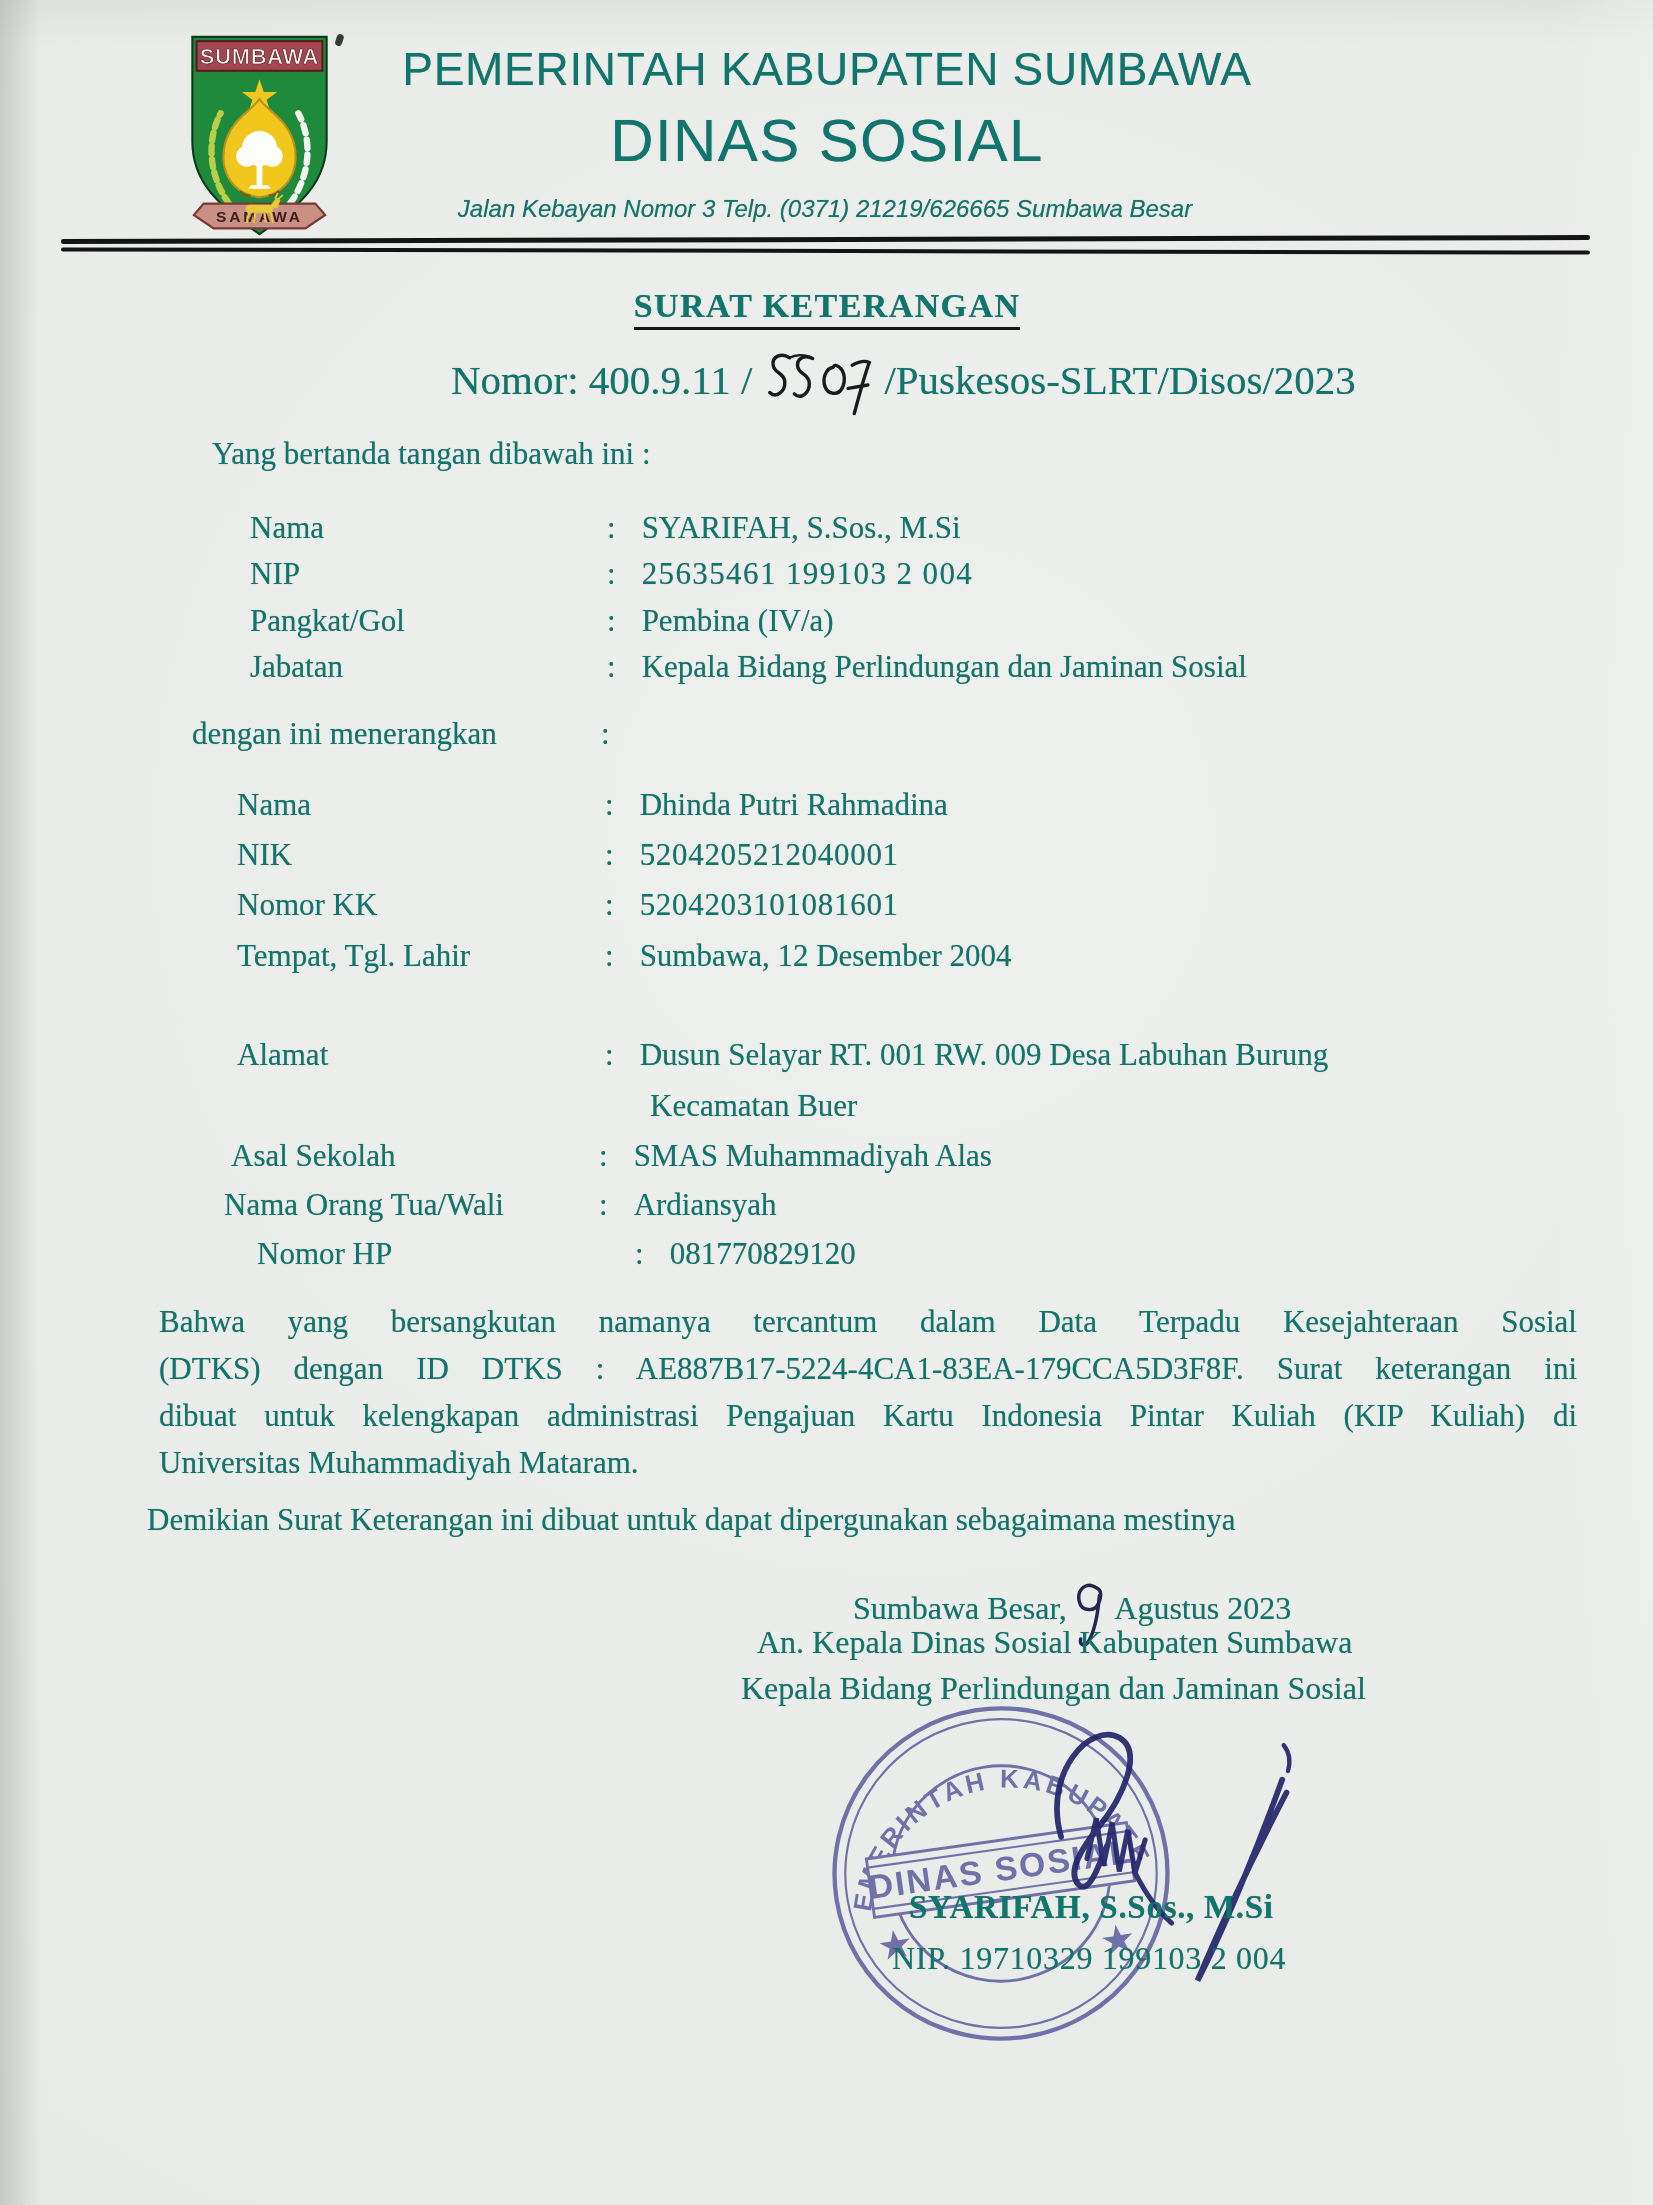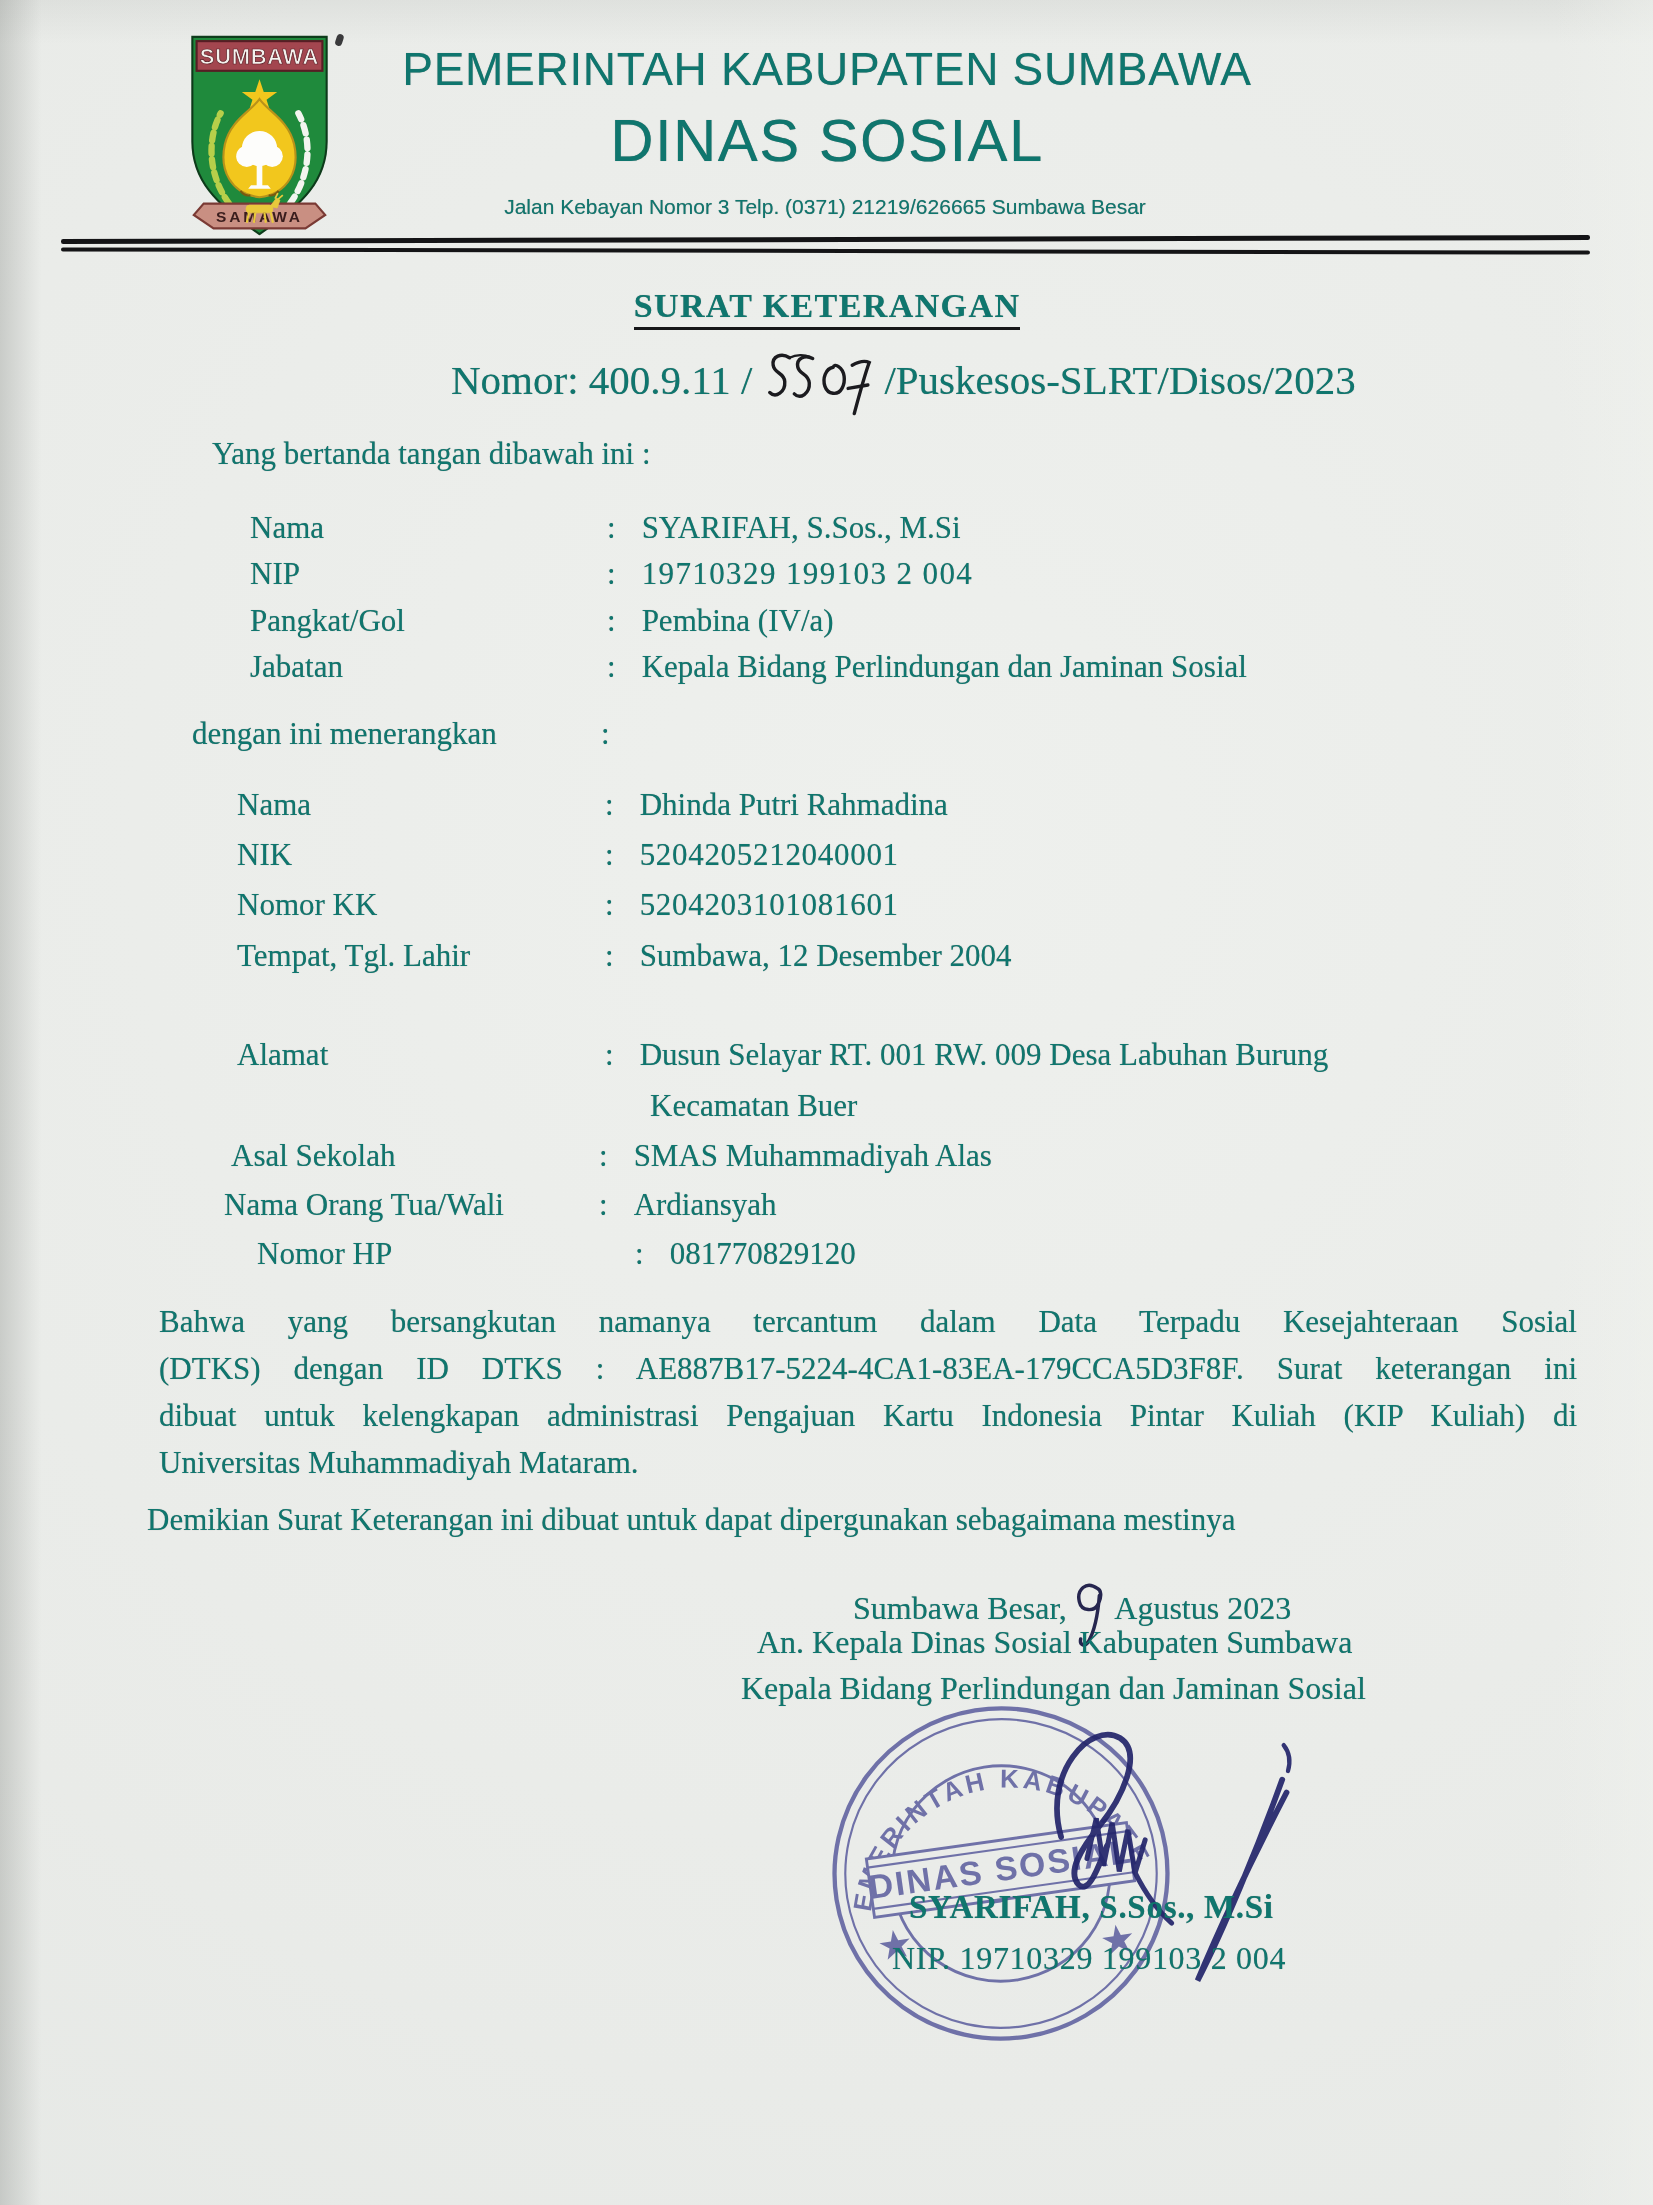--- a/index.html
+++ b/index.html
@@ -13,21 +13,21 @@
       radial-gradient(150% 110% at 55% 38%, #eef0ed 0%, #e9ebe8 52%, #e4e7e4 82%, #dde0dd 100%);
   }
   .abs{position:absolute;}
   .ink{color:#0f766e;text-shadow:0 0 0.7px rgba(30,30,32,.45);}
   .sans{font-family:"Liberation Sans",sans-serif;}
   .center{text-align:center;}
 
   
   .gov-line{left:0;right:0;top:42px;font-size:46px;letter-spacing:0.7px;}
   .agency-line{left:0;right:0;top:106px;font-size:60px;letter-spacing:1.4px;}
-  .addr-line{left:0;right:4px;top:195px;font-size:21px;}
+  .addr-line{left:0;right:4px;top:195px;font-size:24px;font-style:italic;}
   .rule{left:61px;width:1529px;background:#141416;border-radius:2.2px;}
   .rule1{top:237px;height:5px;transform:rotate(-.15deg);}
   .rule2{top:249px;height:4.3px;transform:rotate(.12deg);}
 
   
   .doc-title{left:0;right:0;top:287px;font-size:34px;font-weight:bold;letter-spacing:1.4px;}
   .doc-title span{border-bottom:3.6px solid #161618;padding-bottom:3px;}
   .nomor-line{left:451px;top:346px;font-size:41px;white-space:nowrap;}
   .hand-num{display:inline-block;vertical-align:-30px;margin:0 10px 0 13px;}
 
@@ -113,21 +113,21 @@
       </g>
     </svg><span>/Puskesos-SLRT/Disos/2023</span>
   </div>
 
   <div class="abs opening ink">Yang bertanda tangan dibawah ini :</div>
 
   <div class="row b1 ink" style="left:250px;top:510px;">
     <span class="lab">Nama</span><span class="col">:</span><span class="val">SYARIFAH, S.Sos., M.Si</span>
   </div>
   <div class="row b1 ink" style="left:250px;top:556px;">
-    <span class="lab">NIP</span><span class="col">:</span><span class="val" style="letter-spacing:1.4px;">19710329 199103 2 004</span>
+    <span class="lab">NIP</span><span class="col">:</span><span class="val" style="letter-spacing:1.4px;">25635461 199103 2 004</span>
   </div>
   <div class="row b1 ink" style="left:250px;top:603px;">
     <span class="lab">Pangkat/Gol</span><span class="col">:</span><span class="val">Pembina (IV/a)</span>
   </div>
   <div class="row b1 ink" style="left:250px;top:649px;">
     <span class="lab">Jabatan</span><span class="col">:</span><span class="val">Kepala Bidang Perlindungan dan Jaminan Sosial</span>
   </div>
 
   <div class="row intro ink" style="left:192px;top:716px;">
     <span class="lab">dengan ini menerangkan</span><span class="col">:</span>

